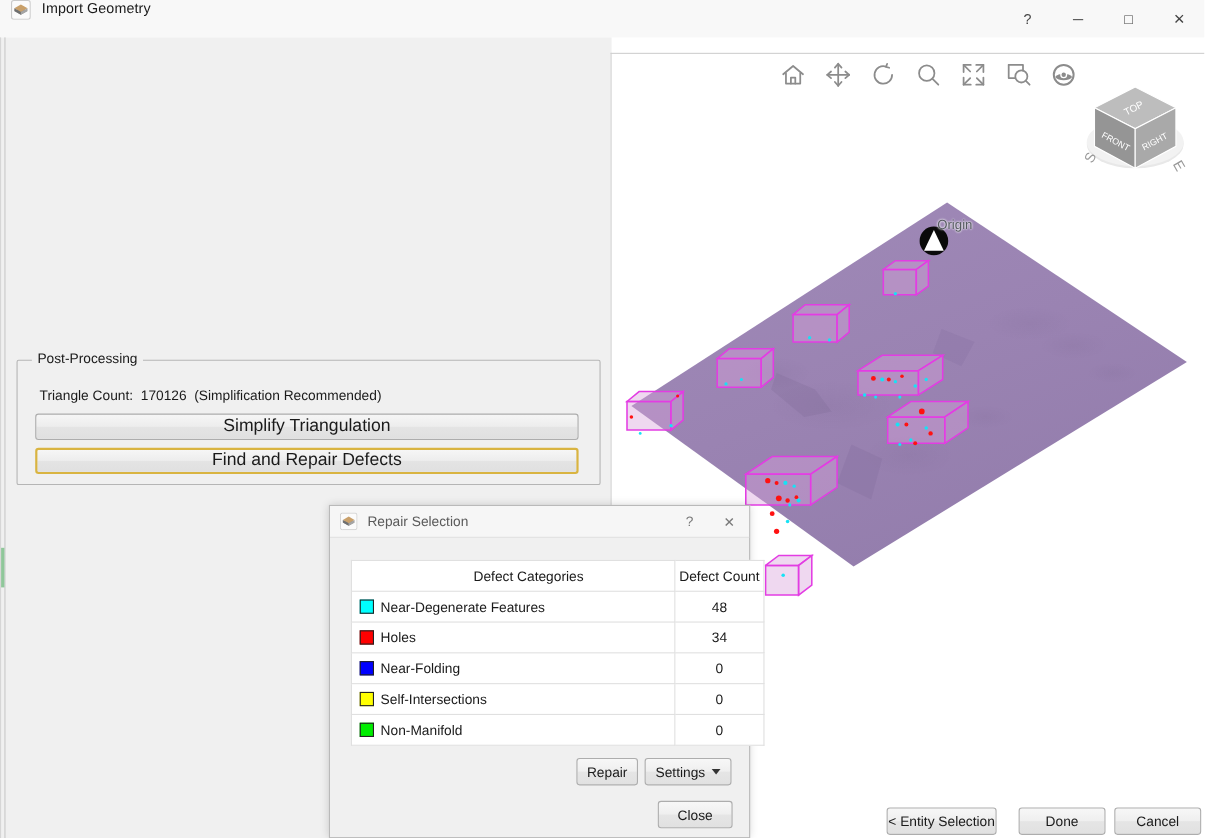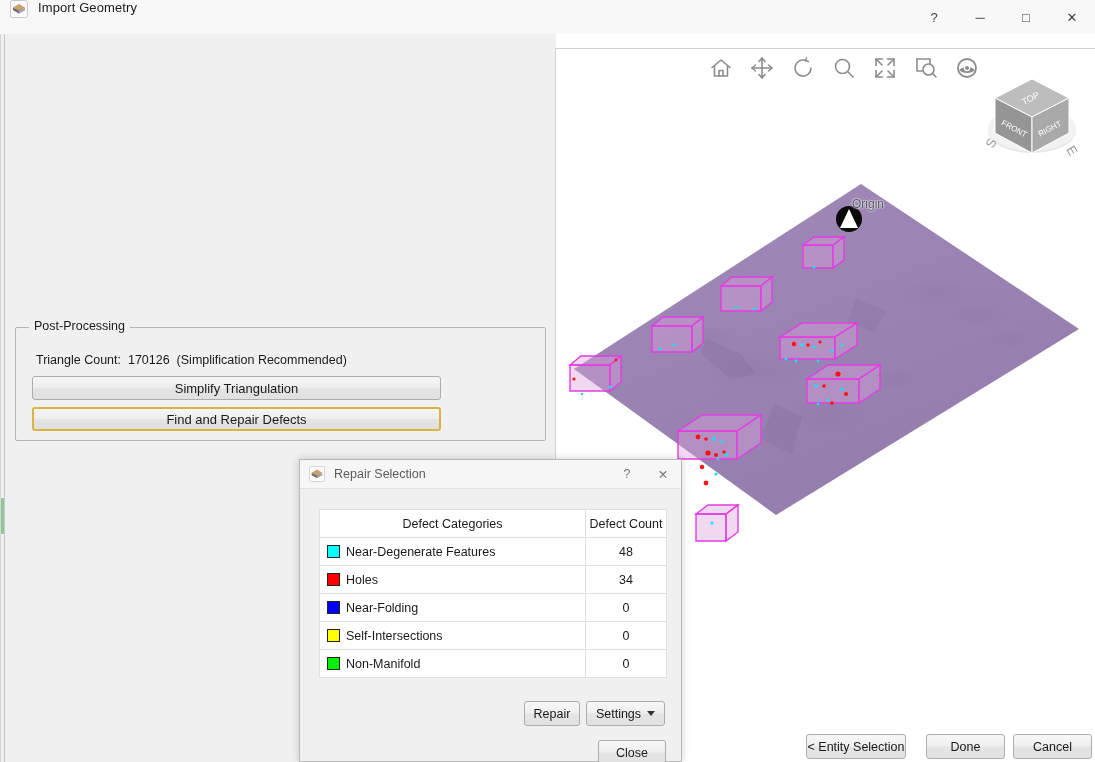--- a/index.html
+++ b/index.html
@@ -102,27 +102,27 @@
   #triangle-count {
     position: absolute;
     left: 20px; top: 25px;
     font-size: 12.5px;
     color: #1a1a1a;
     white-space: pre;
   }
   .wide-btn {
     position: absolute;
     left: 16px;
-    width: 409px; height: 24px;
+    width: 494px; height: 24px;
     box-sizing: border-box;
     border: 1px solid #adadad;
     border-radius: 3px;
     background: linear-gradient(to bottom, #f6f6f6 0%, #ededed 48%, #e4e4e4 52%, #e0e0e0 100%);
     font-family: "Liberation Sans", sans-serif;
-    font-size: 13px;
+    font-size: 16px;
     color: #1a1a1a;
     display: flex; align-items: center; justify-content: center;
     cursor: default;
   }
   #btn-simplify { top: 48px; }
   #btn-repair-defects {
     top: 79px;
     border: 2px solid #d9b441;
     background: linear-gradient(to bottom, #f6f6f6 0%, #ededed 48%, #e4e4e4 52%, #e0e0e0 100%);
   }
@@ -233,21 +233,21 @@
     table-layout: fixed;
   }
   #defect-table th, #defect-table td {
     border: 1px solid #e0e0e0;
     height: 27px;
     padding: 0;
     font-weight: normal;
     color: #1a1a1a;
   }
   #defect-table th { background:#ffffff; text-align:center; }
-  #defect-table th.cat-col { width: 265px; }
+  #defect-table th.cat-col { width: 265px; padding-left: 28px; }
   #defect-table th.cnt-col { width:  80px; }
   #defect-table td.cat-cell { text-align:left; padding-left: 7px; }
   #defect-table td.cnt-cell { text-align:center; }
   .swatch {
     display: inline-block;
     width: 13px; height: 13px;
     border: 1px solid #222;
     vertical-align: -2px;
     margin-right: 6px;
     box-sizing: border-box;
@@ -259,21 +259,20 @@
     box-sizing: border-box;
     border: 1px solid #adadad;
     border-radius: 3px;
     background: linear-gradient(to bottom, #f7f7f7 0%, #efefef 48%, #e5e5e5 52%, #e1e1e1 100%);
     font-family: "Liberation Sans", sans-serif;
     font-size: 12.5px;
     color: #1a1a1a;
     display:flex; align-items:center; justify-content:center;
     gap: 6px;
     cursor: default;
-    margin-top: 12px;
   }
   #btn-repair   { left: 224px; top: 229px; width: 56px; }
   #btn-settings { left: 286px; top: 229px; width: 79px; }
   #btn-close    { left: 298px; top: 268px; width: 68px; }
   .caret {
     width:0; height:0;
     border-left: 4px solid transparent;
     border-right: 4px solid transparent;
     border-top: 5px solid #333;
     display:inline-block;

